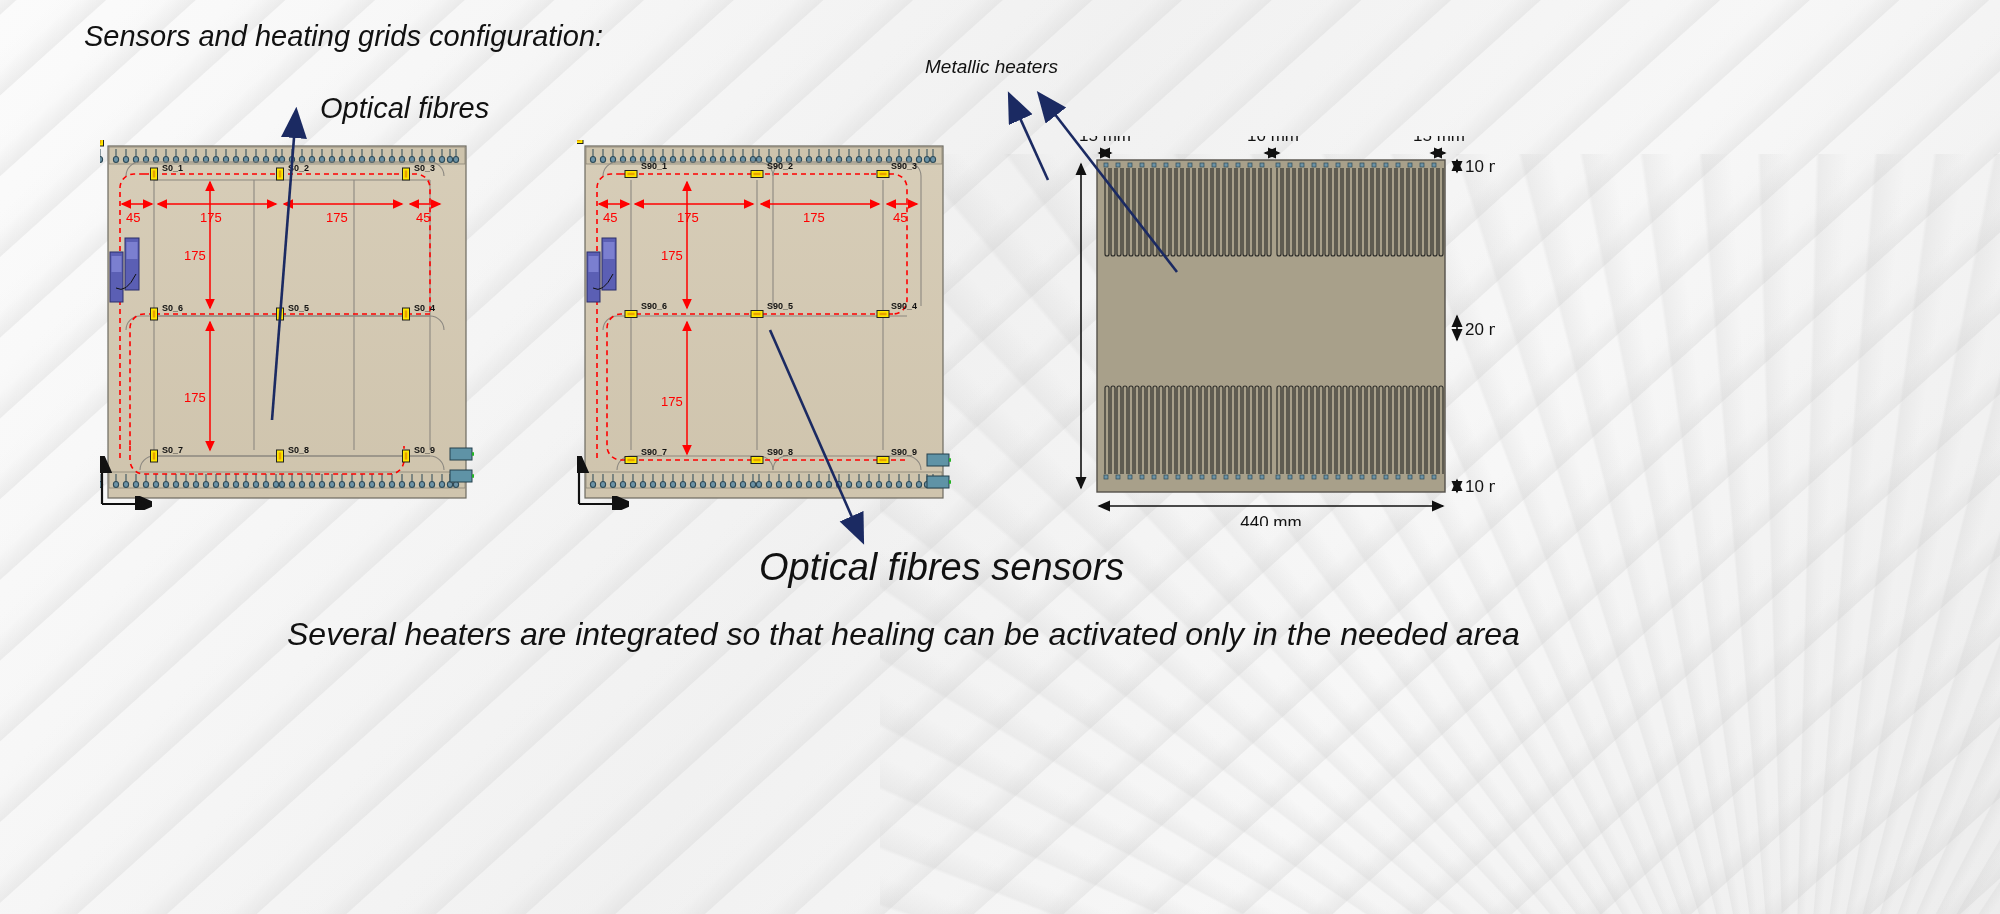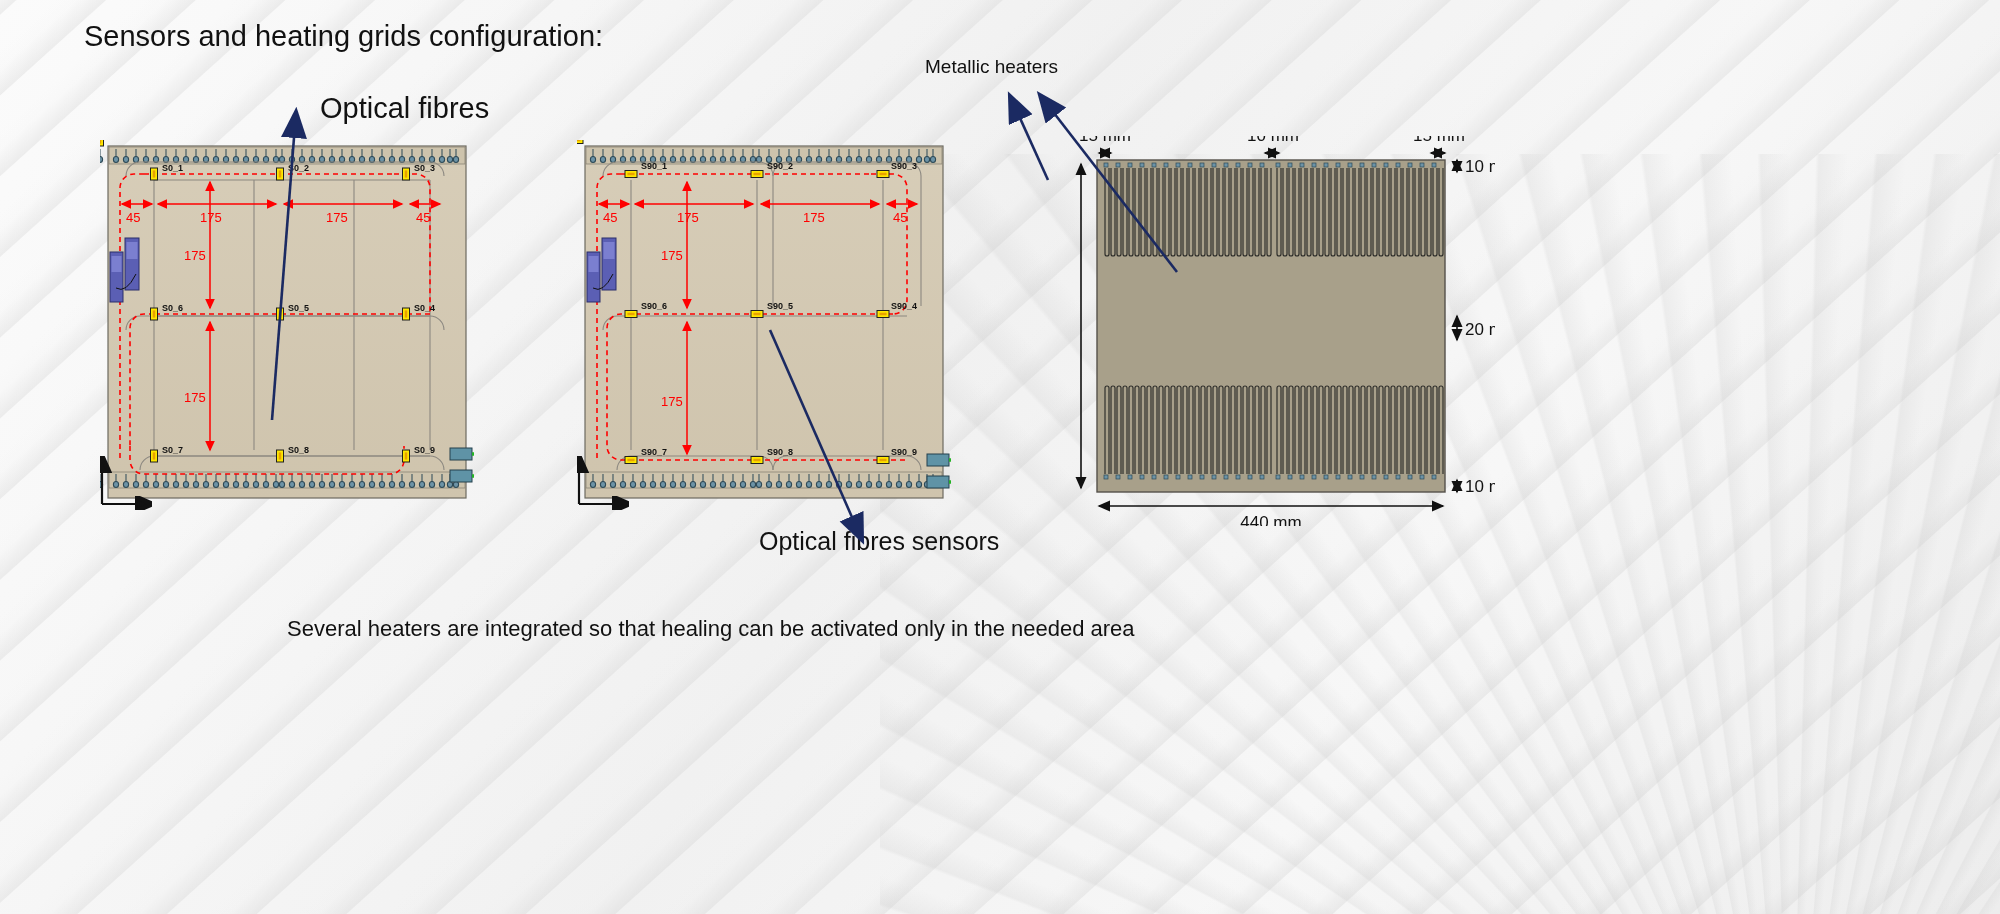--- a/index.html
+++ b/index.html
@@ -27,26 +27,26 @@
   #bg-fan {
     position: absolute; right: -180px; bottom: -340px;
     width: 1300px; height: 1100px;
     background: repeating-conic-gradient(from 200deg at 70% 95%,
       rgba(255,255,255,0) 0deg, rgba(255,255,255,0) 1.4deg,
       rgba(200,200,200,0.22) 1.6deg, rgba(255,255,255,0) 3.2deg);
     pointer-events: none;
   }
 
   
-  .slide-text { position: absolute; color: #111; white-space: nowrap; }
+  .slide-text { position: absolute; color: #111; white-space: nowrap; font-style: italic; }
   #title       { left: 84px;  top: 20px;  font-size: 29px; }
   #lbl-optfib  { left: 320px; top: 92px;  font-size: 29px; text-align: center; }
   #lbl-heaters { left: 925px; top: 56px;  font-size: 19px; }
-  #lbl-optsens { left: 759px; top: 527px; font-size: 25px; }
-  #caption     { left: 287px; top: 616px; font-size: 22px; }
+  #lbl-optsens { left: 759px; top: 546px; font-size: 38px; }
+  #caption     { left: 287px; top: 616px; font-size: 32px; }
 
   
   .panel { position: absolute; }
   #panel-s0   { left: 100px;  top: 140px; width: 374px; height: 370px; }
   #panel-s90  { left: 577px; top: 140px; width: 374px; height: 370px; }
   #panel-heat { left: 1065px;top: 136px; width: 430px; height: 390px; }
 
   .plate-svg { display: block; }
 
   

